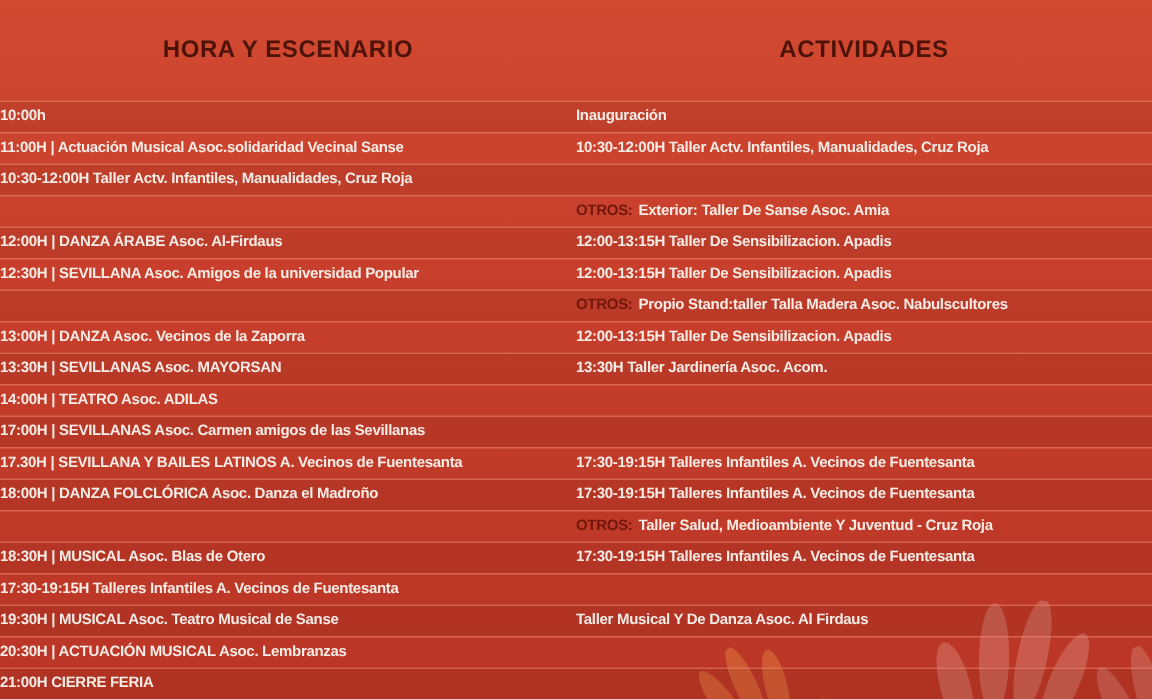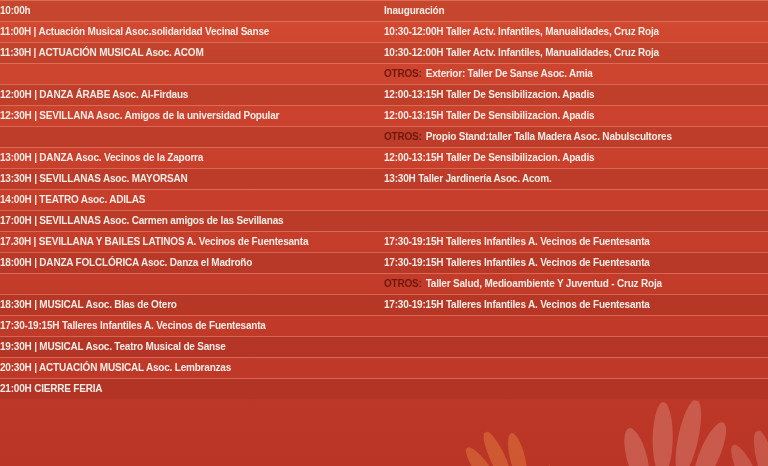--- a/index.html
+++ b/index.html
@@ -107,33 +107,36 @@
           <ellipse cx="36" cy="34" rx="8" ry="29" transform="rotate(-8 36 34)"></ellipse>
           <ellipse cx="56" cy="30" rx="8" ry="31" transform="rotate(3 56 30)"></ellipse>
           <ellipse cx="75" cy="40" rx="8" ry="27" transform="rotate(14 75 40)"></ellipse>
           <ellipse cx="92" cy="76" rx="7" ry="19" transform="rotate(52 92 76)"></ellipse>
         </g>
       </svg>
     </div>
   </div>
 
   <div class="table-wrap">
+    <div class="header-row">
+      <div class="col">HORA Y ESCENARIO</div>
+      <div class="col">ACTIVIDADES</div>
+    </div>
     <div class="rows">
   <div class="row">
     <div class="cell"><span class="txt">10:00h</span></div>
     <div class="cell"><span class="txt">Inauguración</span></div>
   </div>
 
   <div class="row">
     <div class="cell"><span class="txt">11:00H | Actuación Musical Asoc.solidaridad Vecinal Sanse</span></div>
     <div class="cell"><span class="txt">10:30-12:00H Taller Actv. Infantiles, Manualidades, Cruz Roja</span></div>
   </div>
 
   <div class="row">
-    <div class="cell"><span class="txt">11:30H | ACTUACIÓN MUSICAL Asoc. ACOM</span></div>
     <div class="cell"><span class="txt">10:30-12:00H Taller Actv. Infantiles, Manualidades, Cruz Roja</span></div>
   </div>
 
   <div class="row">
     <div class="cell"><span class="txt"></span></div>
     <div class="cell"><span class="otros show">OTROS:</span><span class="txt">Exterior: Taller De Sanse Asoc. Amia</span></div>
   </div>
 
   <div class="row">
     <div class="cell"><span class="txt">12:00H | DANZA ÁRABE Asoc. Al-Firdaus</span></div>
@@ -189,20 +192,21 @@
     <div class="cell"><span class="txt">18:30H | MUSICAL Asoc. Blas de Otero</span></div>
     <div class="cell"><span class="txt">17:30-19:15H Talleres Infantiles A. Vecinos de Fuentesanta</span></div>
   </div>
 
   <div class="row">
     <div class="cell"><span class="txt">17:30-19:15H Talleres Infantiles A. Vecinos de Fuentesanta</span></div>
   </div>
 
   <div class="row">
     <div class="cell"><span class="txt">19:30H | MUSICAL Asoc. Teatro Musical de Sanse</span></div>
+    <div class="cell"><span class="txt">Taller Musical Y De Danza Asoc. Al Firdaus</span></div>
   </div>
 
   <div class="row">
     <div class="cell"><span class="txt">20:30H | ACTUACIÓN MUSICAL Asoc. Lembranzas</span></div>
     <div class="cell"><span class="txt"></span></div>
   </div>
 
   <div class="row">
     <div class="cell"><span class="txt">21:00H CIERRE FERIA</span></div>
     <div class="cell"><span class="txt"></span></div>

